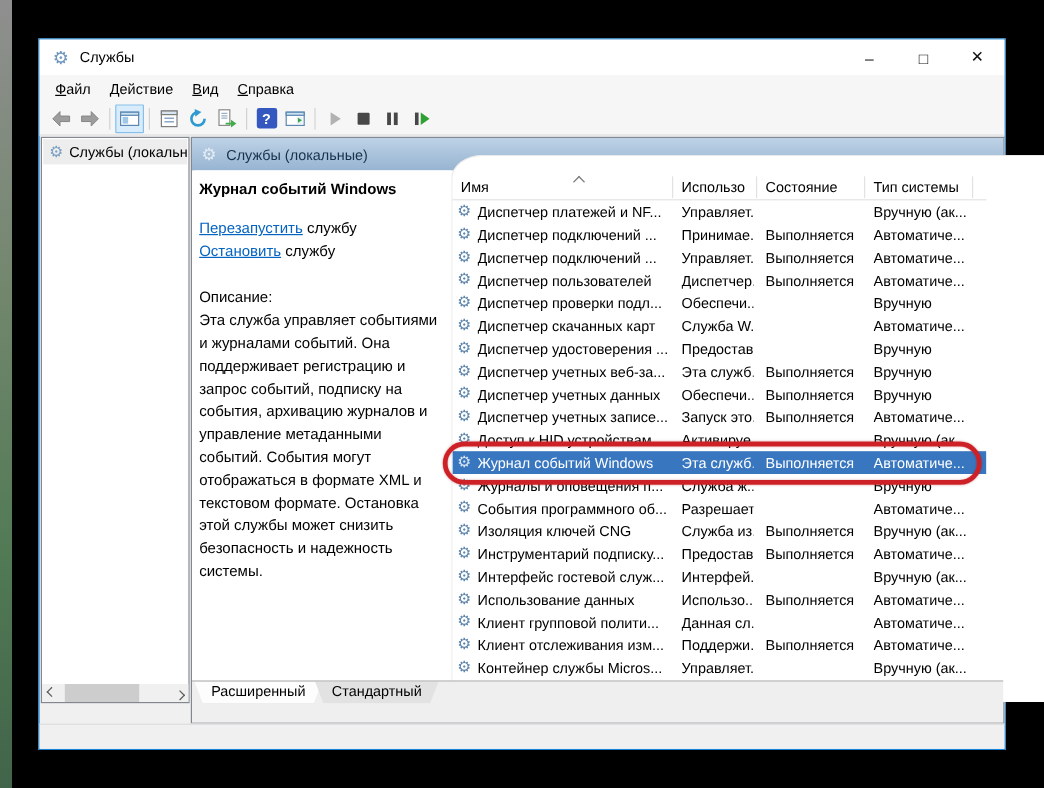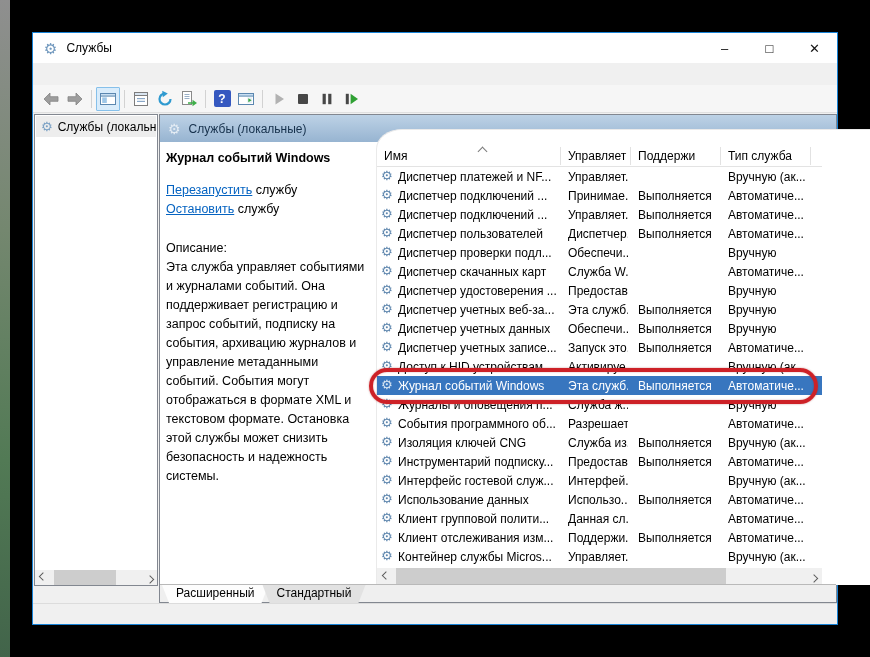--- a/index.html
+++ b/index.html
@@ -105,21 +105,21 @@
   .chev.down  { transform:rotate(225deg) translate(1px,1px); }
   .chev.left  { transform:rotate(-45deg) translate(1px,-1px); }
   .chev.right { transform:rotate(135deg) translate(1px,-1px); }
 
   
   .annotation { position:absolute; left:209px; top:253px; width:449px; height:36px;
     border:4px solid #cd2127; border-radius:19px; z-index:30; pointer-events:none;
     box-shadow:0 0 2px rgba(140,0,0,.45), inset 0 0 2px rgba(140,0,0,.35); }
 
   
-  .tabs-row { position:absolute; left:0; bottom:0; width:100%; height:18px; background:#efefef;
+  .tabs-row { position:absolute; left:0; bottom:0; width:100%; height:35px; background:#efefef;
     border-top:1px solid #b9b9b9; display:flex; padding-left:2px; }
   .sheet-tab { height:18px; padding:1px 14px 0; font-size:12px; color:#000;
     clip-path:polygon(0 0,100% 0,calc(100% - 7px) 100%,7px 100%);
     filter:drop-shadow(0 0 1px #9a9a9a); margin-right:-6px; }
   .sheet-tab.active { background:#fdfdfd; }
   .sheet-tab.inactive { background:#e2e2e2; }
 
   .statusbar { position:absolute; left:0; bottom:0; width:100%; height:21px; background:#f0f0f0;
     border-top:1px solid #dcdcdc; }
 </style>
@@ -134,20 +134,26 @@
     <div class="titlebar">
       <span class="app-icon">⚙</span>
       <span class="title">Службы</span>
       <div class="win-controls">
         <div class="win-btn">–</div>
         <div class="win-btn">□</div>
         <div class="win-btn">✕</div>
       </div>
     </div>
 
+    <div class="menubar">
+      <span class="menu-item">Файл</span>
+      <span class="menu-item">Действие</span>
+      <span class="menu-item">Вид</span>
+      <span class="menu-item">Справка</span>
+    </div>
 
     <div class="toolbar">
       <div class="tb-btn">
         <svg width="18" height="18" viewBox="0 0 18 18">
             <path d="M8 3 L2 9 L8 15 V11.3 H16 V6.7 H8 Z" fill="#9d9d9d" stroke="#848484" stroke-width="0.8"></path>
           </svg>
       </div>
       <div class="tb-btn">
         <svg width="18" height="18" viewBox="0 0 18 18">
             <path d="M10 3 L16 9 L10 15 V11.3 H2 V6.7 H10 Z" fill="#9d9d9d" stroke="#848484" stroke-width="0.8"></path>
@@ -255,23 +261,23 @@
           <span class="svc-link">Остановить</span><span> службу</span>
         </div>
         <div class="desc-label">Описание:</div>
         <div class="desc-text">Эта служба управляет событиями и журналами событий. Она поддерживает регистрацию и запрос событий, подписку на события, архивацию журналов и управление метаданными событий. События могут отображаться в формате XML и текстовом формате. Остановка этой службы может снизить безопасность и надежность системы.</div>
       </div>
 
       <div class="list-panel">
         <div class="list-header">
           <span class="col-label" style="left:7px">Имя</span>
           <span class="sort-chevron"></span>
-          <span class="col-label" style="left:191px">Управляет</span>
-          <span class="col-label" style="left:261px">Поддержи</span>
-          <span class="col-label" style="left:351px">Тип служба</span>
+          <span class="col-label" style="left:191px">Использо</span>
+          <span class="col-label" style="left:261px">Состояние</span>
+          <span class="col-label" style="left:351px">Тип системы</span>
           <span class="col-sep" style="left:183px"></span>
           <span class="col-sep" style="left:253px"></span>
           <span class="col-sep" style="left:343px"></span>
           <span class="col-sep" style="left:433px"></span>
         </div>
 
         <div class="rows-viewport">
           <div class="svc-row">
               <span class="gear">⚙</span>
               <span class="cell name">Диспетчер платежей и NF...</span>

